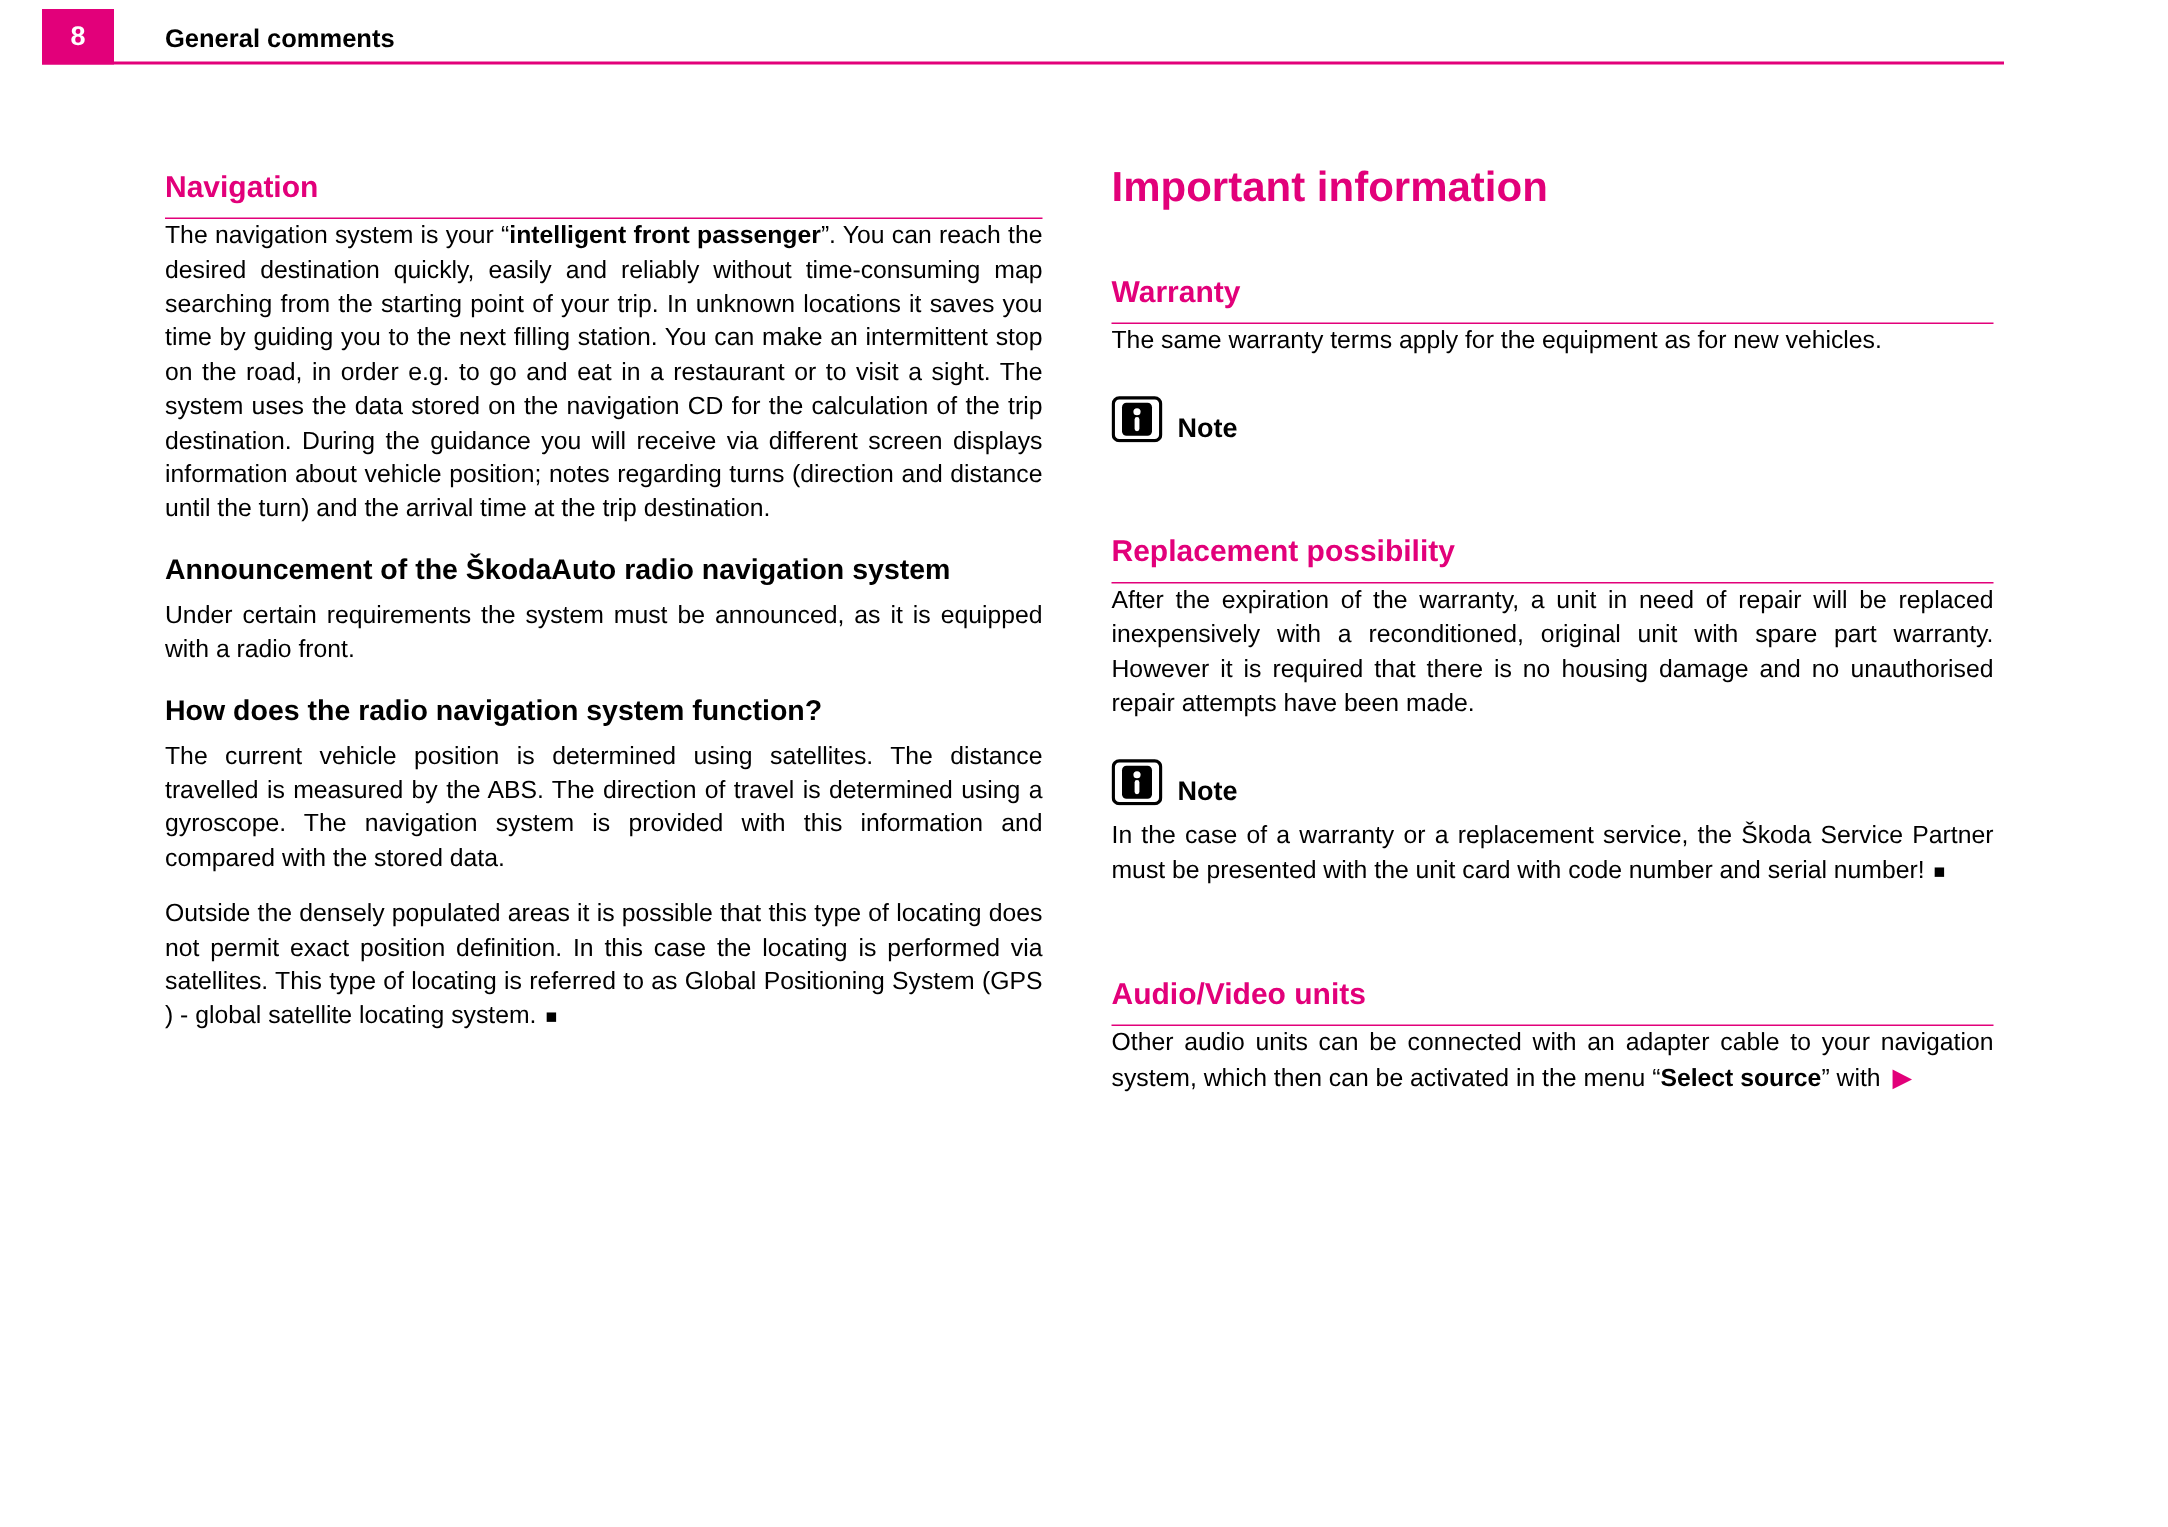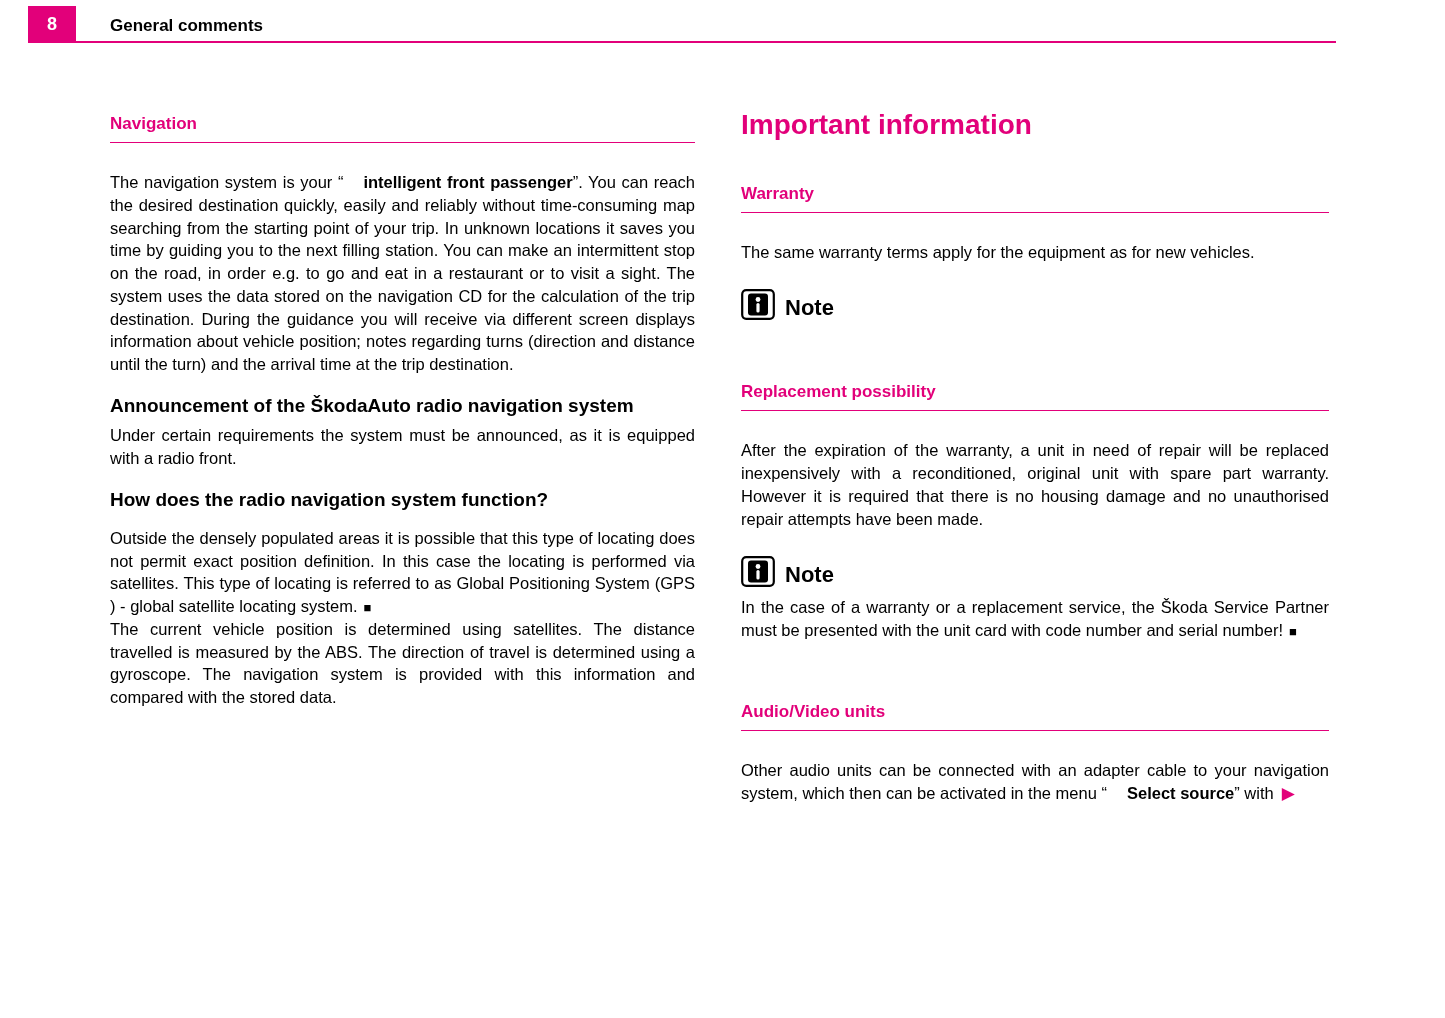--- a/index.html
+++ b/index.html
@@ -34,24 +34,23 @@
   }
 
   
   .col { position: absolute; }
   .col-left  { left: 110px; top: 114px; width: 585px; }
   .col-right { left: 741px; top: 108px; width: 588px; }
 
   
   .section-heading {
     color: var(--accent);
-    font-size: 17px; font-weight: bold;
+    font-size: 20px; font-weight: bold;
     padding-bottom: 8px;
     border-bottom: 1.5px solid var(--accent);
-    margin-bottom: 28px;
   }
   .main-title {
     color: var(--accent);
     font-size: 28px; font-weight: bold;
     line-height: 1.2;
     margin-bottom: 42px;
   }
   .sub-heading {
     font-size: 19px; font-weight: bold;
     margin-top: 17px; margin-bottom: 5px;
@@ -73,31 +72,31 @@
   .subsection-audio       { margin-top: 60px; }
 
   
   .note-head {
     display: flex; align-items: flex-end;
     margin-top: 26px; margin-bottom: 9px;
   }
   .note-icon { display: inline-block; width: 34px; height: 31px; }
   .note-icon svg { display: block; }
   .note-label {
-    font-size: 22px; font-weight: bold;
+    font-size: 18px; font-weight: bold;
     margin-left: 10px; line-height: 1;
     padding-bottom: 1px;
   }
 
   .arrow-next {
     color: var(--accent);
     font-size: 17px;
     margin-left: 8px;
   }
-  strong { font-weight: bold; margin-left: 20px; }
+  strong { font-weight: bold; }
 </style>
 </head>
 <body>
 
 <div class="page">
 
   <header class="page-header">
     <div class="page-number">
       <span>8</span>
     </div>
@@ -106,23 +105,23 @@
 
   <section class="col col-left">
     <h2 class="section-heading">Navigation</h2>
 
     <p class="body-text"><span>The navigation system is your “</span><strong>intelligent front passenger</strong><span>”. You can reach the desired destination quickly, easily and reliably without time-consuming map searching from the starting point of your trip. In unknown locations it saves you time by guiding you to the next filling station. You can make an intermittent stop on the road, in order e.g. to go and eat in a restaurant or to visit a sight. The system uses the data stored on the navigation CD for the calculation of the trip destination. During the guidance you will receive via different screen displays information about vehicle position; notes regarding turns (direction and distance until the turn) and the arrival time at the trip destination.</span></p>
 
     <h3 class="sub-heading">Announcement of the ŠkodaAuto radio navigation system</h3>
     <p class="body-text">Under certain requirements the system must be announced, as it is equipped with a radio front.</p>
 
     <h3 class="sub-heading">How does the radio navigation system function?</h3>
+    <p class="body-text">The current vehicle position is determined using satellites. The distance travelled is measured by the ABS. The direction of travel is determined using a gyroscope. The navigation system is provided with this information and compared with the stored data.</p>
+
     <p class="body-text para-gap"><span>Outside the densely populated areas it is possible that this type of locating does not permit exact position definition. In this case the locating is performed via satellites. This type of locating is referred to as Global Positioning System (GPS ) - global satellite locating system.</span><span class="end-mark">■</span></p>
-
-    <p class="body-text">The current vehicle position is determined using satellites. The distance travelled is measured by the ABS. The direction of travel is determined using a gyroscope. The navigation system is provided with this information and compared with the stored data.</p>
   </section>
 
   <section class="col col-right">
     <h1 class="main-title">Important information</h1>
 
     <div class="subsection-warranty">
       <h2 class="section-heading">Warranty</h2>
       <p class="body-text">The same warranty terms apply for the equipment as for new vehicles.</p>
 
       <div class="note-head">

